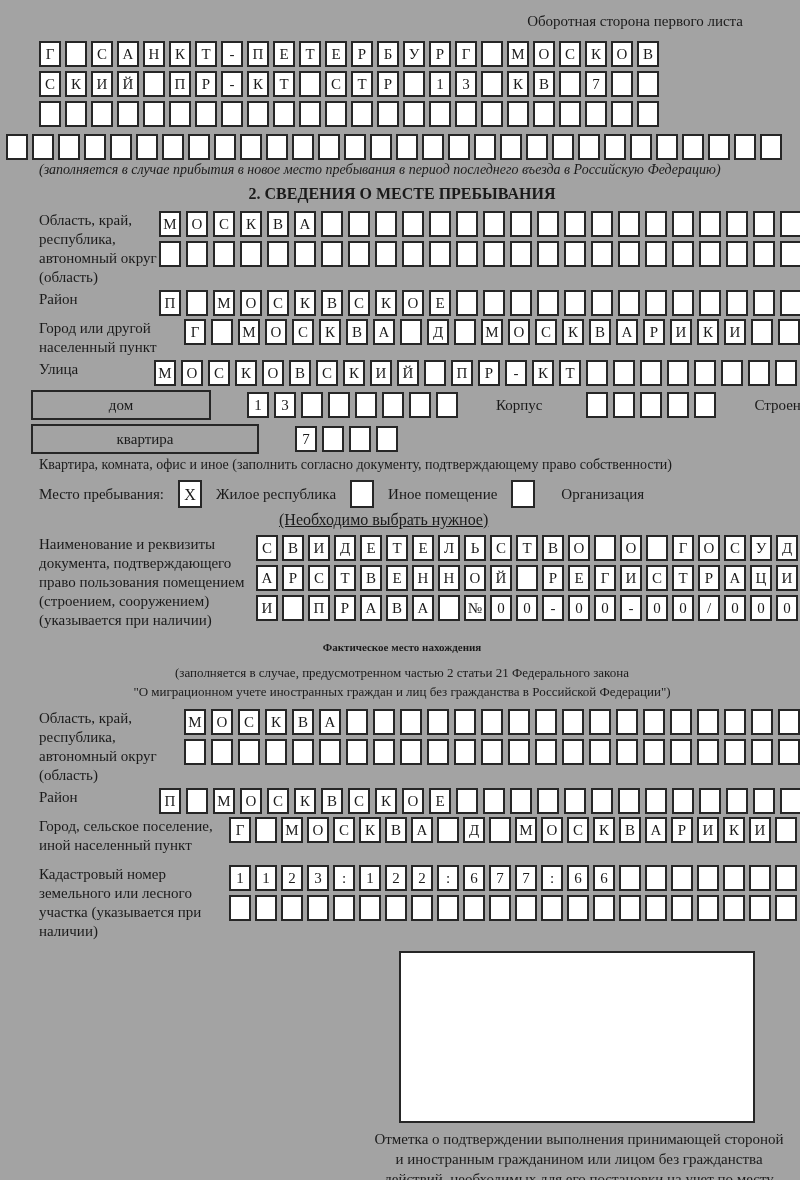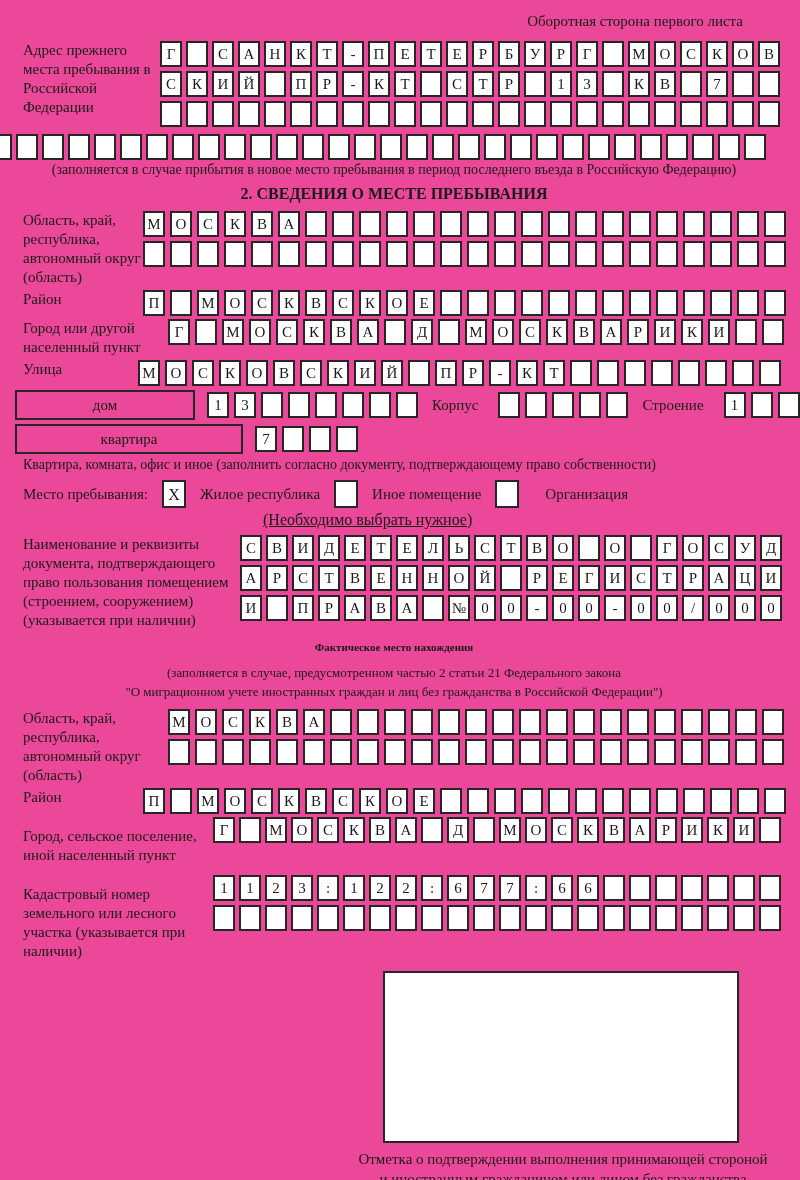--- a/index.html
+++ b/index.html
@@ -1,39 +1,39 @@
 <!DOCTYPE html>
 <html><head>
 <meta charset="utf-8">
 <style>
   html,body{margin:0;padding:0;background:#fff;}
   .page{
     position:relative; width:800px; height:1180px; overflow:hidden;
-    box-sizing:border-box; padding:12px 35px 0 23px;
+    box-sizing:border-box; padding:12px 35px 0 39px;
     font-family:"Liberation Serif","DejaVu Serif",serif;
-    color:#1a1a1a; font-size:15px; line-height:19px; background:#ec4899;
+    color:#1a1a1a; font-size:15px; line-height:19px; background:#a3a3a3;
   }
   .hdr-note{text-align:right; padding-right:22px; margin-bottom:10px;}
   .frow{display:flex; align-items:flex-start; margin-bottom:3px;}
   .lbl{flex-shrink:0;}
   .w137{width:137px;} .w120{width:120px;} .w145{width:145px;} .w115{width:115px;}
-  .w217{width:217px;} .w190{width:190px;margin-top:10px;}
+  .w217{width:217px;} .w190{width:190px;}
   .rows > .boxes{margin-bottom:4px;}
   .boxes{display:flex; gap:5px;}
   .boxes.g4{gap:4px;}
   .cell{
     box-sizing:border-box; width:22px; height:26px; flex-shrink:0;
     border:2px solid #262626; display:inline-flex; align-items:center;
     justify-content:center; font-size:15px; background:#fff;
   }
   .fullrow{margin-left:-33px; margin-top:0px;}
   .caption{font-size:14px; line-height:18px; margin:1px 0 5px 0;}
-  .center{text-align:center;}
+  .center{font-style:italic;}
   .sec-title{font-weight:bold; font-size:16px; text-align:center; margin:4px 0 8px 0;}
-  .band{display:flex; align-items:center; margin:4px 0 2px -8px;}
+  .band{display:flex; align-items:center; margin:4px 0 2px -8px;gap:24px;}
   .band-rect{
     box-sizing:border-box; border:2px solid #262626; height:30px;
     display:flex; align-items:center; justify-content:center; flex-shrink:0;
   }
   .r180{width:180px;} .r200{width:228px;}
   .band .boxes{margin-left:12px;}
   .band-lbl{margin:0 8px 0 14px; flex-shrink:0;}
   .stay{display:flex; align-items:center; gap:14px; margin:6px 0 2px 0;}
   .cb{
     box-sizing:border-box; width:24px; height:28px; border:2px solid #262626;
@@ -56,21 +56,20 @@
 </style>
 </head>
 <body>
 
 <div class="page">
 
   <div class="hdr-note">Оборотная сторона первого листа</div>
 
   <div>
     <div class="frow">
-      <div class="lbl w137">Адрес прежнего места пребывания в Российской Федерации</div>
       <div class="rows">
         <div class="boxes g4">
             <span class="cell">Г</span>
             <span class="cell"></span>
             <span class="cell">С</span>
             <span class="cell">А</span>
             <span class="cell">Н</span>
             <span class="cell">К</span>
             <span class="cell">Т</span>
             <span class="cell">-</span>

